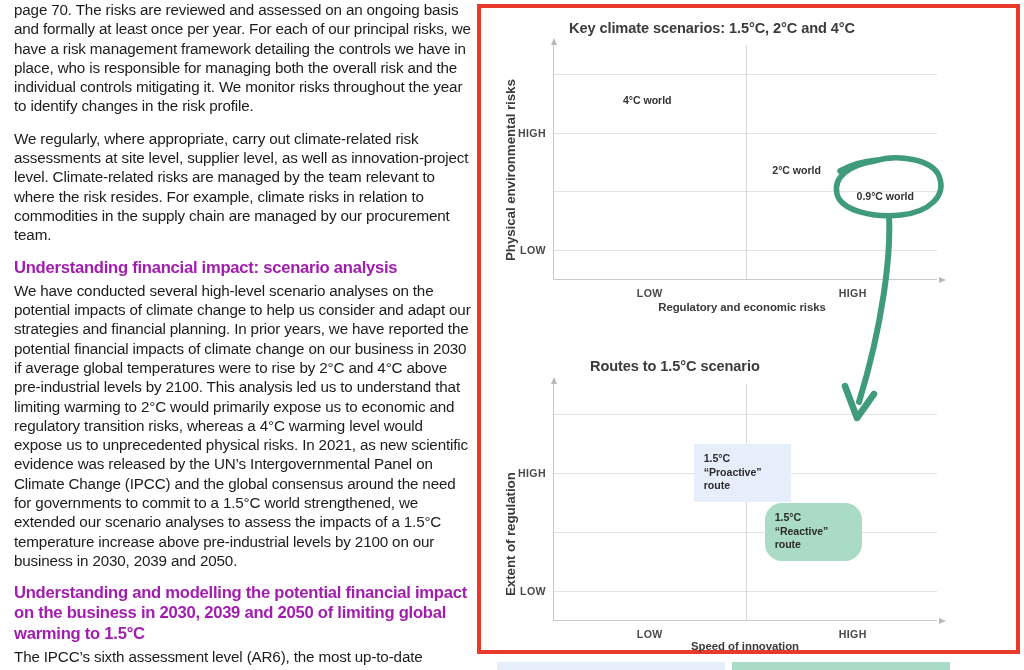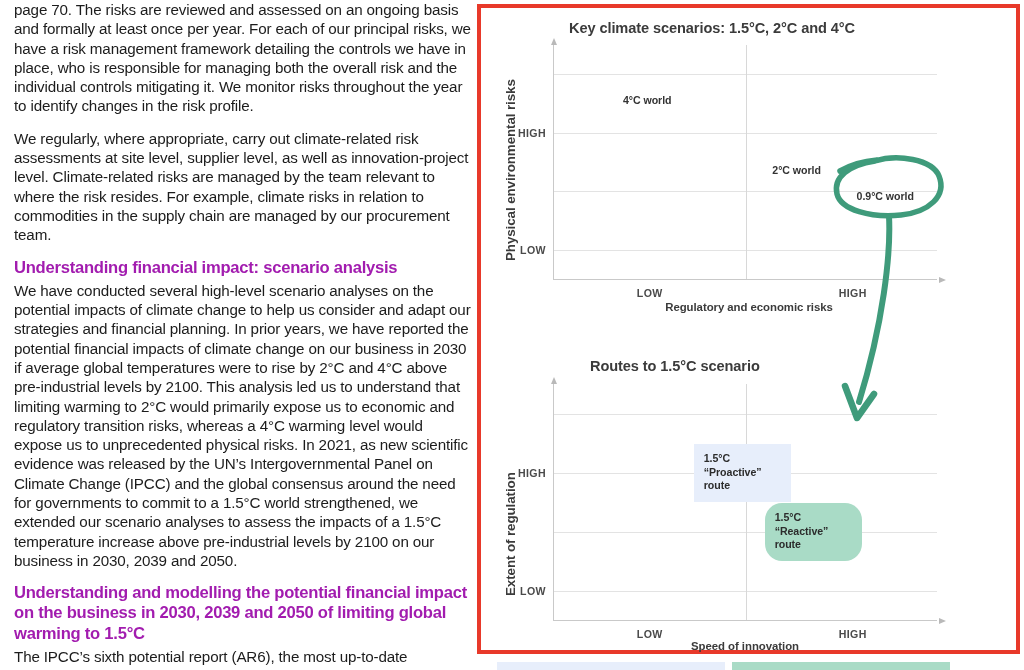--- a/index.html
+++ b/index.html
@@ -146,21 +146,21 @@
 
   .axis-label-x {
     position: absolute;
     font-size: 11.4px;
     font-weight: 600;
     color: #3b3b3b;
     letter-spacing: -0.05px;
     white-space: nowrap;
     transform: translateX(-50%);
   }
-  #chart-top .axis-label-x    { left: 268px; top: 293px; }
+  #chart-top .axis-label-x    { left: 261px; top: 293px; }
   #chart-bottom .axis-label-x { left: 264px; top: 292px; }
 
   
   .point-label {
     position: absolute;
     font-size: 10.6px;
     font-weight: 600;
     color: #333333;
     letter-spacing: -0.05px;
     white-space: nowrap;
@@ -201,21 +201,21 @@
 <body>
 
 <div id="page">
 
   <div class="text-col">
     <p class="para">page 70. The risks are reviewed and assessed on an ongoing basis and formally at least once per year. For each of our principal risks, we have a risk management framework detailing the controls we have in place, who is responsible for managing both the overall risk and the individual controls mitigating it. We monitor risks throughout the year to identify changes in the risk profile.</p>
     <p class="para">We regularly, where appropriate, carry out climate-related risk assessments at site level, supplier level, as well as innovation-project level. Climate-related risks are managed by the team relevant to where the risk resides. For example, climate risks in relation to commodities in the supply chain are managed by our procurement team.</p>
     <h2 class="heading">Understanding financial impact: scenario analysis</h2>
     <p class="para">We have conducted several high-level scenario analyses on the potential impacts of climate change to help us consider and adapt our strategies and financial planning. In prior years, we have reported the potential financial impacts of climate change on our business in 2030 if average global temperatures were to rise by 2°C and 4°C above pre-industrial levels by 2100. This analysis led us to understand that limiting warming to 2°C would primarily expose us to economic and regulatory transition risks, whereas a 4°C warming level would expose us to unprecedented physical risks. In 2021, as new scientific evidence was released by the UN’s Intergovernmental Panel on Climate Change (IPCC) and the global consensus around the need for governments to commit to a 1.5°C world strengthened, we extended our scenario analyses to assess the impacts of a 1.5°C temperature increase above pre-industrial levels by 2100 on our business in 2030, 2039 and 2050.</p>
     <h2 class="heading heading-gap">Understanding and modelling the potential financial impact on the business in 2030, 2039 and 2050 of limiting global warming to 1.5°C</h2>
-    <p class="para para-tight">The IPCC’s sixth potential report (AR6), the most up-to-date</p>
+    <p class="para para-tight">The IPCC’s sixth assessment level (AR6), the most up-to-date</p>
   </div>
 
   <div class="red-box"></div>
 
   <div class="chart-panel" id="chart-top">
     <div class="chart-title">Key climate scenarios: 1.5°C, 2°C and 4°C</div>
     <div class="axis-label-y">Physical environmental risks</div>
     <div class="axis-label-x">Regulatory and economic risks</div>
     <div class="plot">
       <div class="axis-arrow-up"></div>

